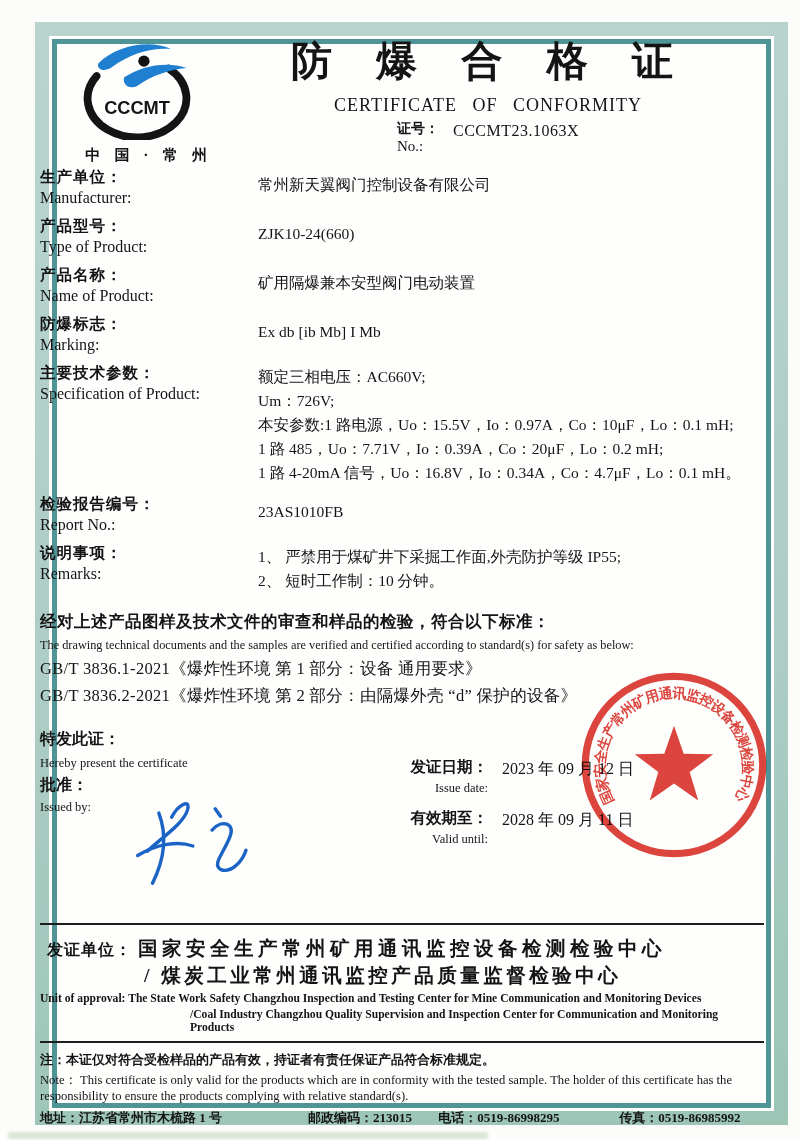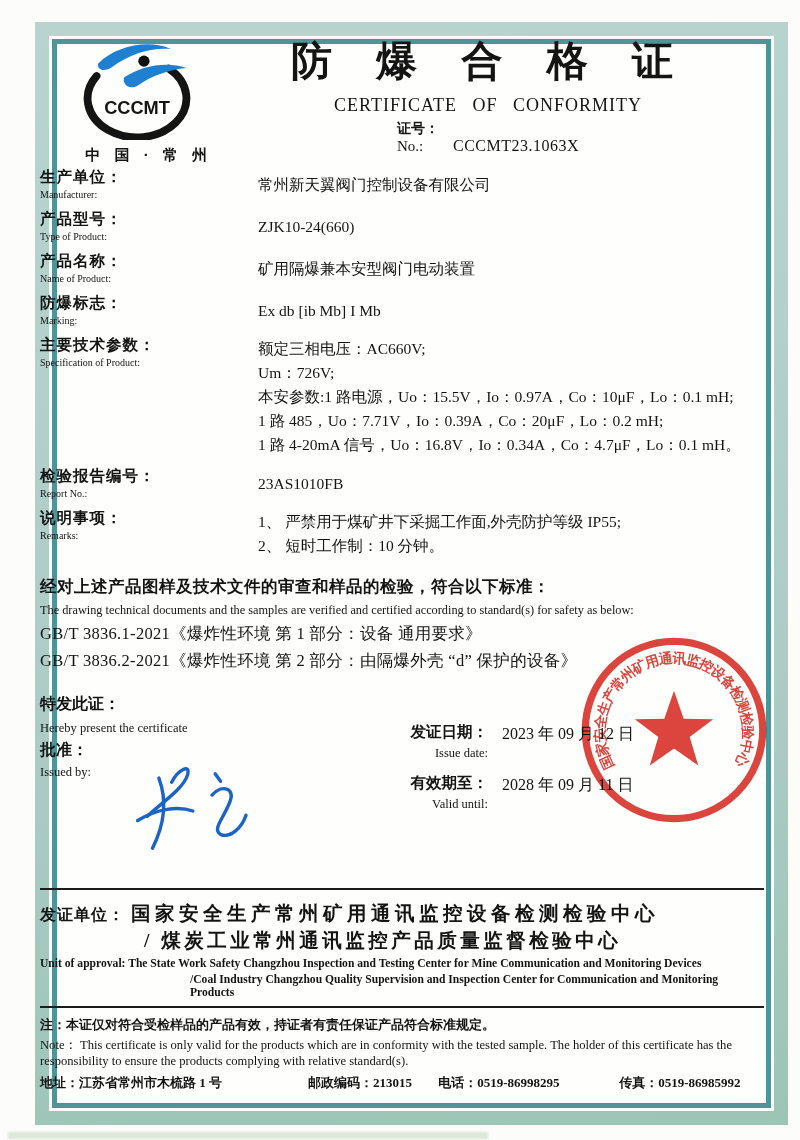--- a/index.html
+++ b/index.html
@@ -28,32 +28,32 @@
   .content { position:absolute; inset:22px; padding:2px 14px 0 18px; }
 
   
   .header { display:flex; align-items:flex-start; margin-top:4px; }
   .logo-box { width:172px; text-align:right; padding-top:8px; }
   .logo-sub { font-size:15px; font-weight:bold; letter-spacing:5px; margin-top:2px;
               font-family:Liberation Sans, sans-serif; }
   .title-box { flex:1; text-align:center; }
   .title-cn { font-size:41px; font-weight:bold; letter-spacing:12px; word-spacing:10px; margin-top:6px; white-space:nowrap; }
   .title-en { font-size:18px; letter-spacing:1px; word-spacing:10px; margin-top:6px; }
-  .certno-row { display:flex; justify-content:center; align-items:flex-end; margin-top:4px; gap:14px; }
+  .certno-row { display:flex; justify-content:center; align-items:flex-start; margin-top:4px; gap:14px; }
   .certno-labels { text-align:left; }
   .certno-label-cn { font-size:14px; font-weight:bold; }
   .certno-label-en { font-size:15px; }
   .certno-value { font-size:16px; letter-spacing:.5px; padding-top:2px; }
 
   
   .fields { margin-top:2px; }
   .field-row { display:flex; margin-bottom:9px; }
   .field-labels { width:218px; flex:none; }
   .flabel-cn { font-size:15.5px; font-weight:bold; letter-spacing:1px; }
-  .flabel-en { font-size:10px; margin-top:1px; }
+  .flabel-en { font-size:16px; margin-top:1px; }
   .field-value { flex:1; font-size:15.5px; line-height:24px; white-space:pre-line; padding-top:6px; }
   .field-row.tall .field-value { padding-top:2px; }
 
   
   .standards { margin-top:18px; }
   .std-intro-cn { font-size:16.5px; font-weight:bold; letter-spacing:.5px; }
   .std-intro-en { font-size:12.3px; margin-top:5px; }
   .std-item { font-size:16.5px; margin-top:5px; letter-spacing:.3px; }
 
   
@@ -70,21 +70,21 @@
   .dlabel-cn { font-size:15.5px; font-weight:bold; }
   .dlabel-en { font-size:12.5px; margin-top:3px; }
   .date-value { font-size:16px; margin-left:14px; white-space:nowrap; padding-bottom:14px; }
   .stamp-wrap { position:absolute; right:-8px; top:-62px; width:196px; height:196px;
                 z-index:2; opacity:.92; mix-blend-mode:multiply; }
 
   
   .hr { border-top:2px solid #1c1c1c; margin-top:6px; }
   .approval { margin-top:10px; }
   .appr-line1 { display:flex; align-items:baseline; }
-  .appr-label { font-size:16px; font-weight:bold; flex:none; letter-spacing:1px; }
+  .appr-label { font-size:16px; font-weight:bold; flex:none; letter-spacing:1px;margin-left:7px; }
   .appr-cn1 { font-size:19.5px; font-weight:bold; letter-spacing:4.5px; margin-left:6px; white-space:nowrap; }
   .appr-cn2 { font-size:19.5px; font-weight:bold; letter-spacing:3.5px; margin-left:104px; white-space:nowrap; }
   .appr-en { font-size:11.6px; font-weight:bold; margin-top:3px; }
   .appr-en2 { margin-left:150px; }
   .hr2 { border-top:2px solid #1c1c1c; margin-top:7px; }
 
   
   .footer { margin-top:8px; }
   .note-cn { font-size:13px; font-weight:bold; }
   .note-en { font-size:12.6px; margin-top:3px; line-height:16px; }

